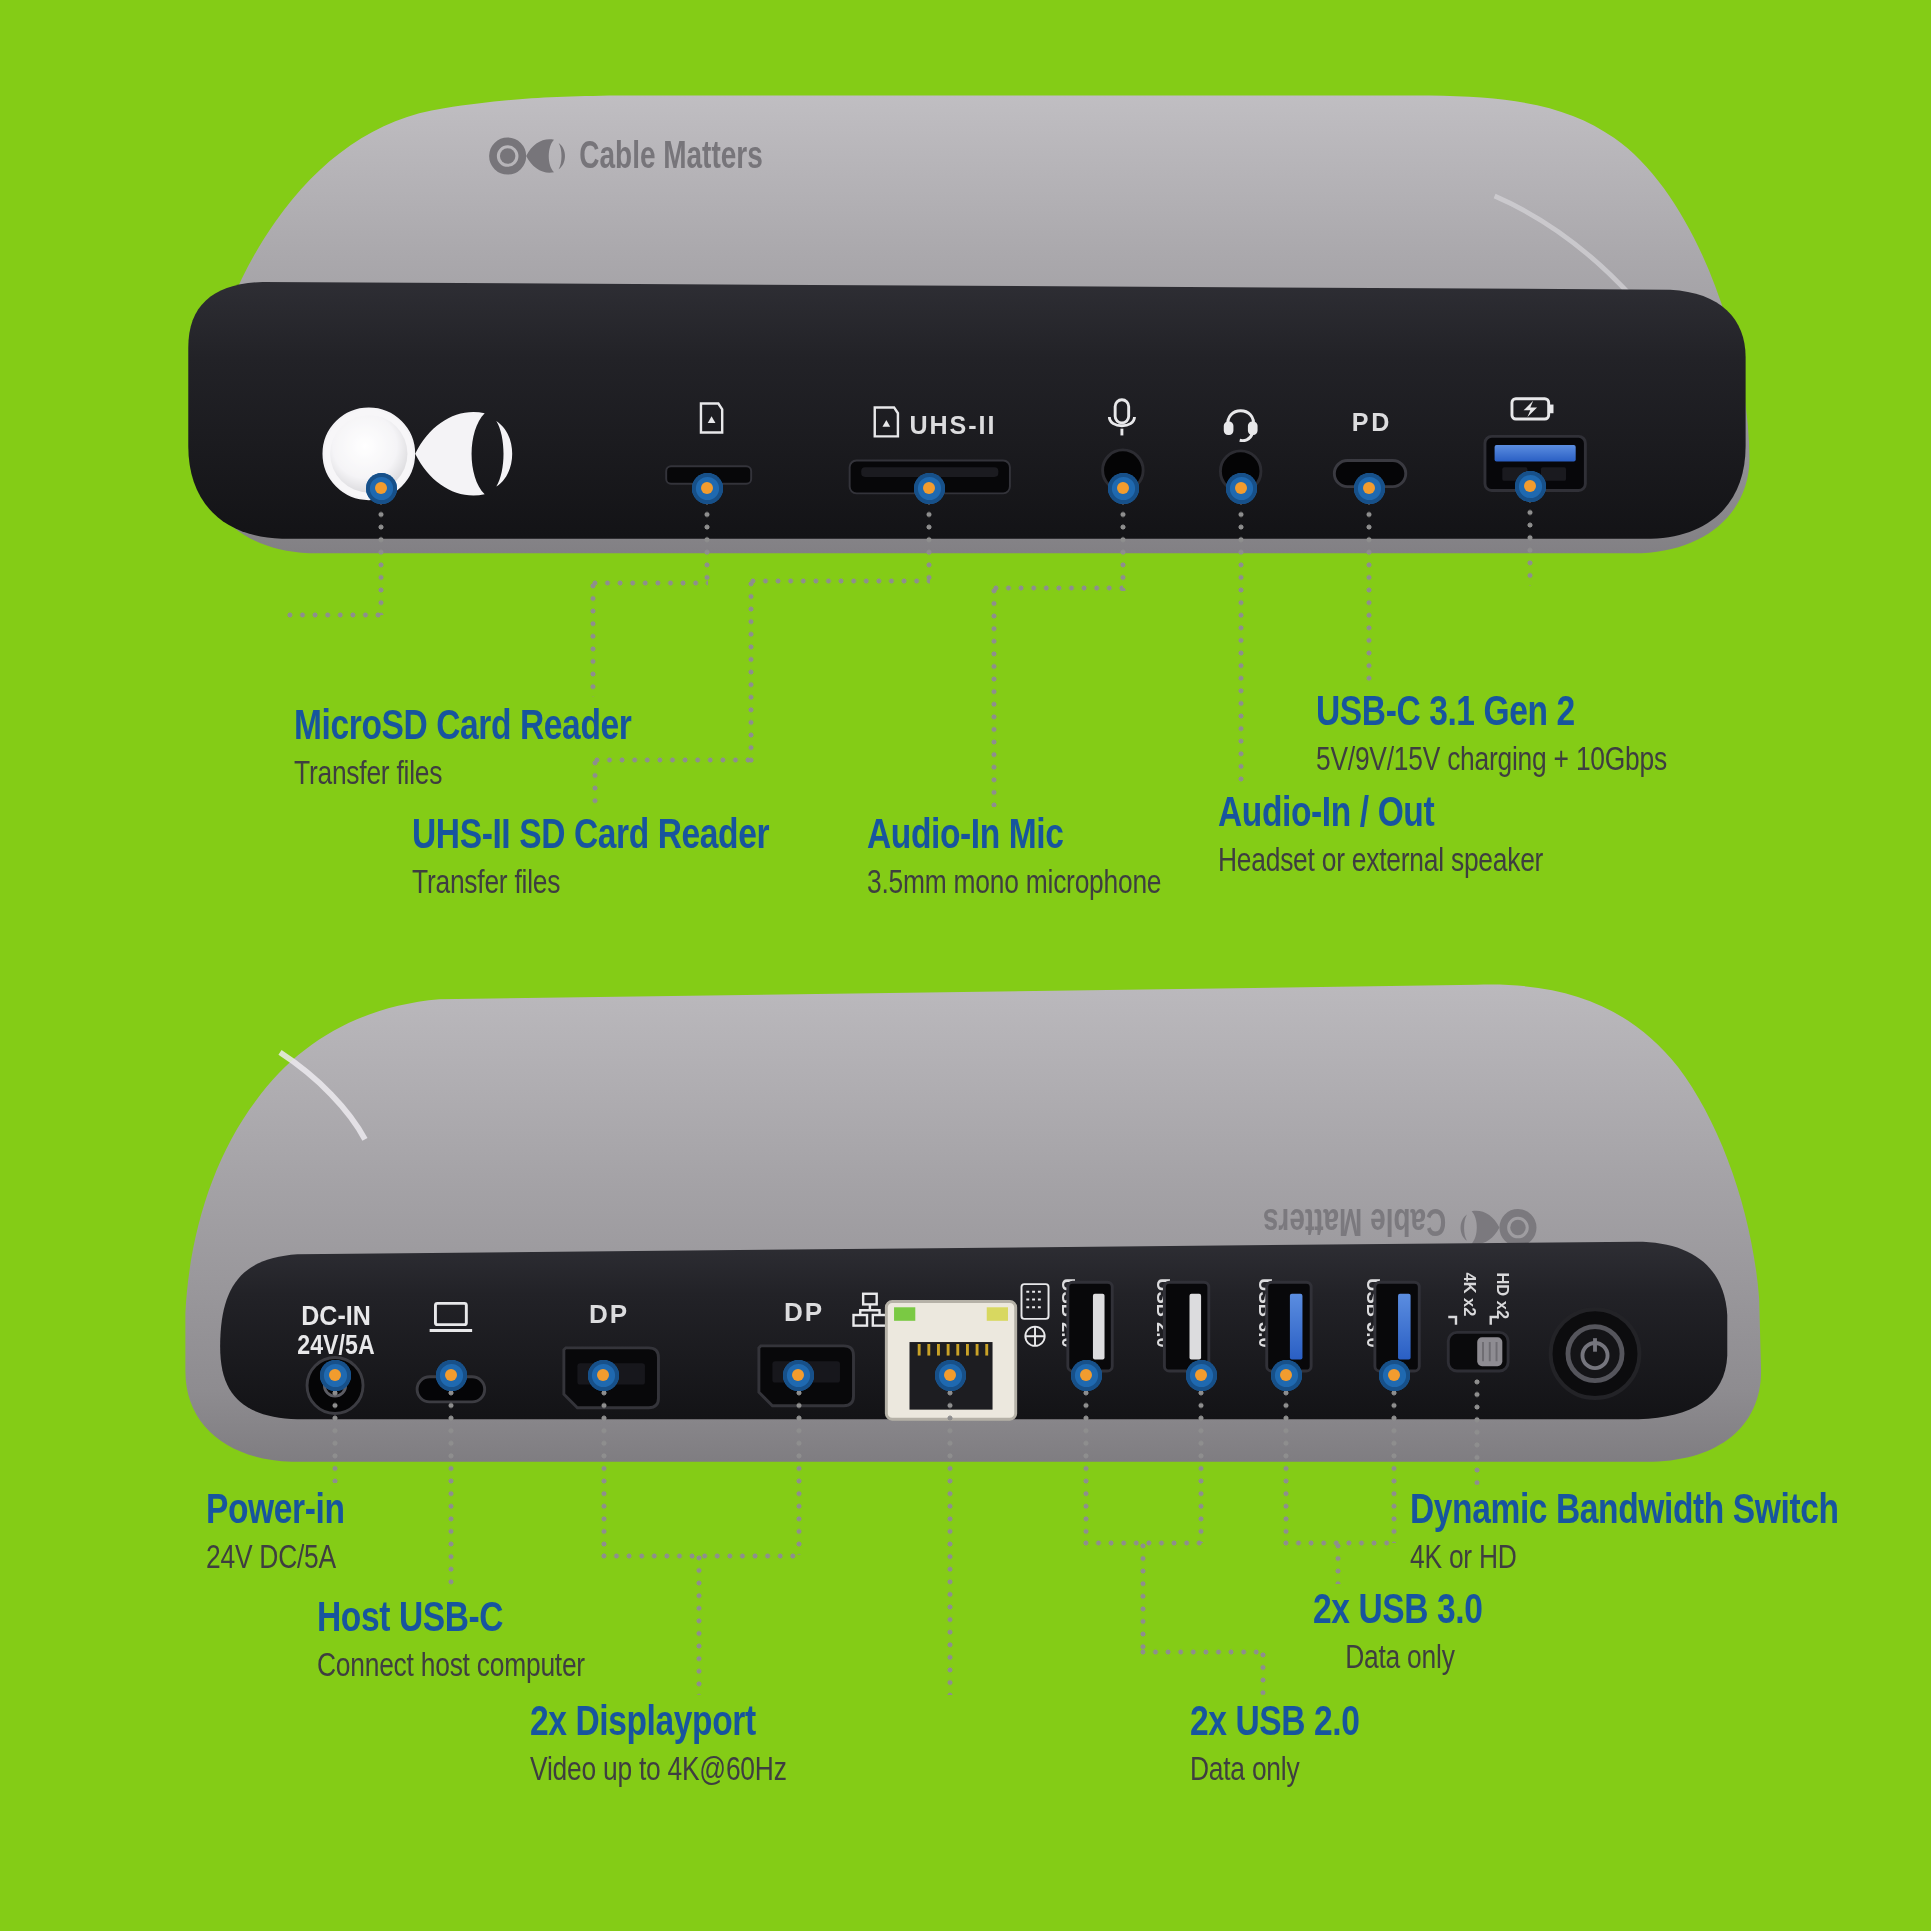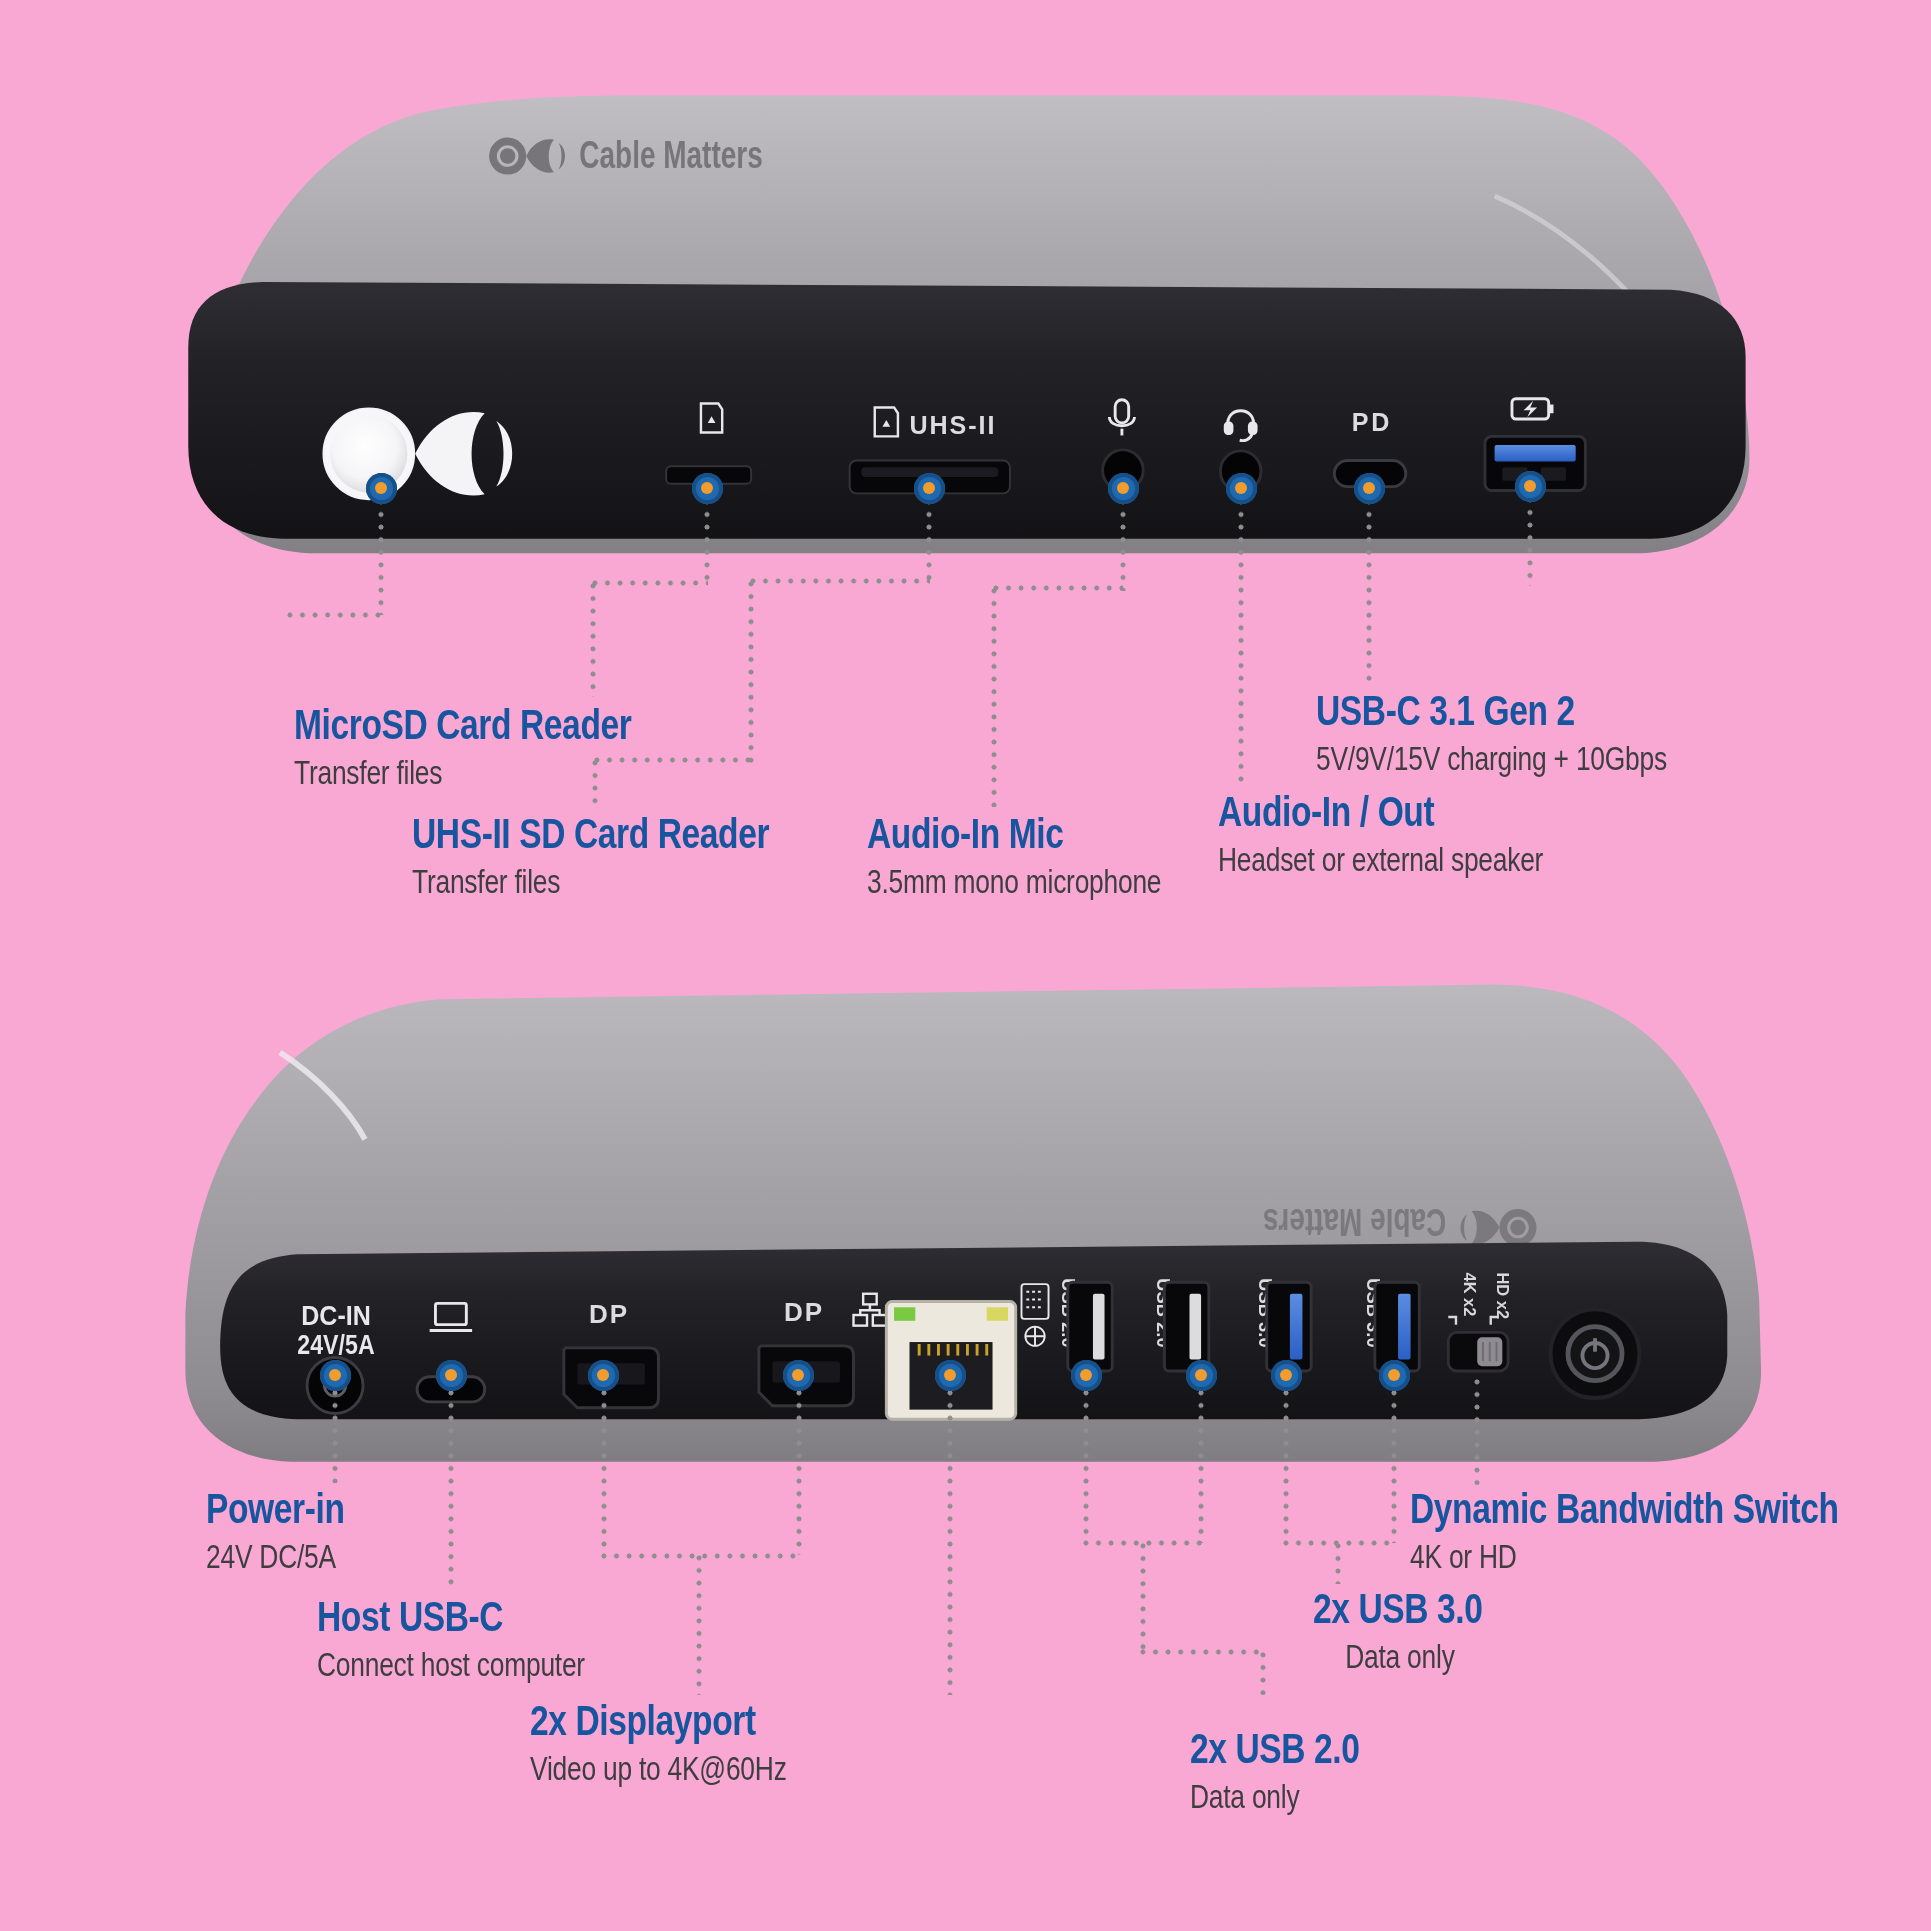--- a/index.html
+++ b/index.html
@@ -1,16 +1,16 @@
 <!DOCTYPE html>
 <html><head>
 <meta charset="utf-8">
 <style>
   html,body{margin:0;padding:0;background:#fff;}
-  #stage{position:relative;width:1931px;height:1931px;background:#f9a8d4;
+  #stage{position:relative;width:1931px;height:1931px;background:#84cc16;
          font-family:"Liberation Sans",sans-serif;overflow:hidden;}
   svg{position:absolute;left:0;top:0;}
   
   .callout{position:absolute;}
   .ct{margin:0;line-height:1;font-size:43px;font-weight:bold;color:#17559e;
       white-space:nowrap;transform:scaleX(.78);transform-origin:0 0;letter-spacing:-0.5px;}
   .cd{margin:8.7px 0 0;line-height:1.1;font-size:33px;font-weight:400;color:#3e3e40;
       white-space:nowrap;transform:scaleX(.80);transform-origin:0 0;letter-spacing:-0.3px;}
   
   .vl{position:absolute;width:5.8px;background-image:radial-gradient(circle at 2.9px 2.9px,#8e8e8e 2.2px,rgba(0,0,0,0) 2.7px);
@@ -346,21 +346,21 @@
   <p class="cd">24V DC/5A</p>
 </div>
 <div class="callout" style="left:317px;top:1595px;">
   <h3 class="ct">Host USB-C</h3>
   <p class="cd">Connect host computer</p>
 </div>
 <div class="callout" style="left:530px;top:1699px;">
   <h3 class="ct">2x Displayport</h3>
   <p class="cd">Video up to 4K@60Hz</p>
 </div>
-<div class="callout" style="left:1190px;top:1699px;margin-top:28px;">
+<div class="callout" style="left:1190px;top:1699px;">
   <h3 class="ct">2x USB 2.0</h3>
   <p class="cd">Data only</p>
 </div>
 <div class="callout" style="left:1313px;top:1587px;text-align:center;">
   <h3 class="ct">2x USB 3.0</h3>
   <p class="cd">Data only</p>
 </div>
 <div class="callout" style="left:1410px;top:1487px;">
   <h3 class="ct">Dynamic Bandwidth Switch</h3>
   <p class="cd">4K or HD</p>

